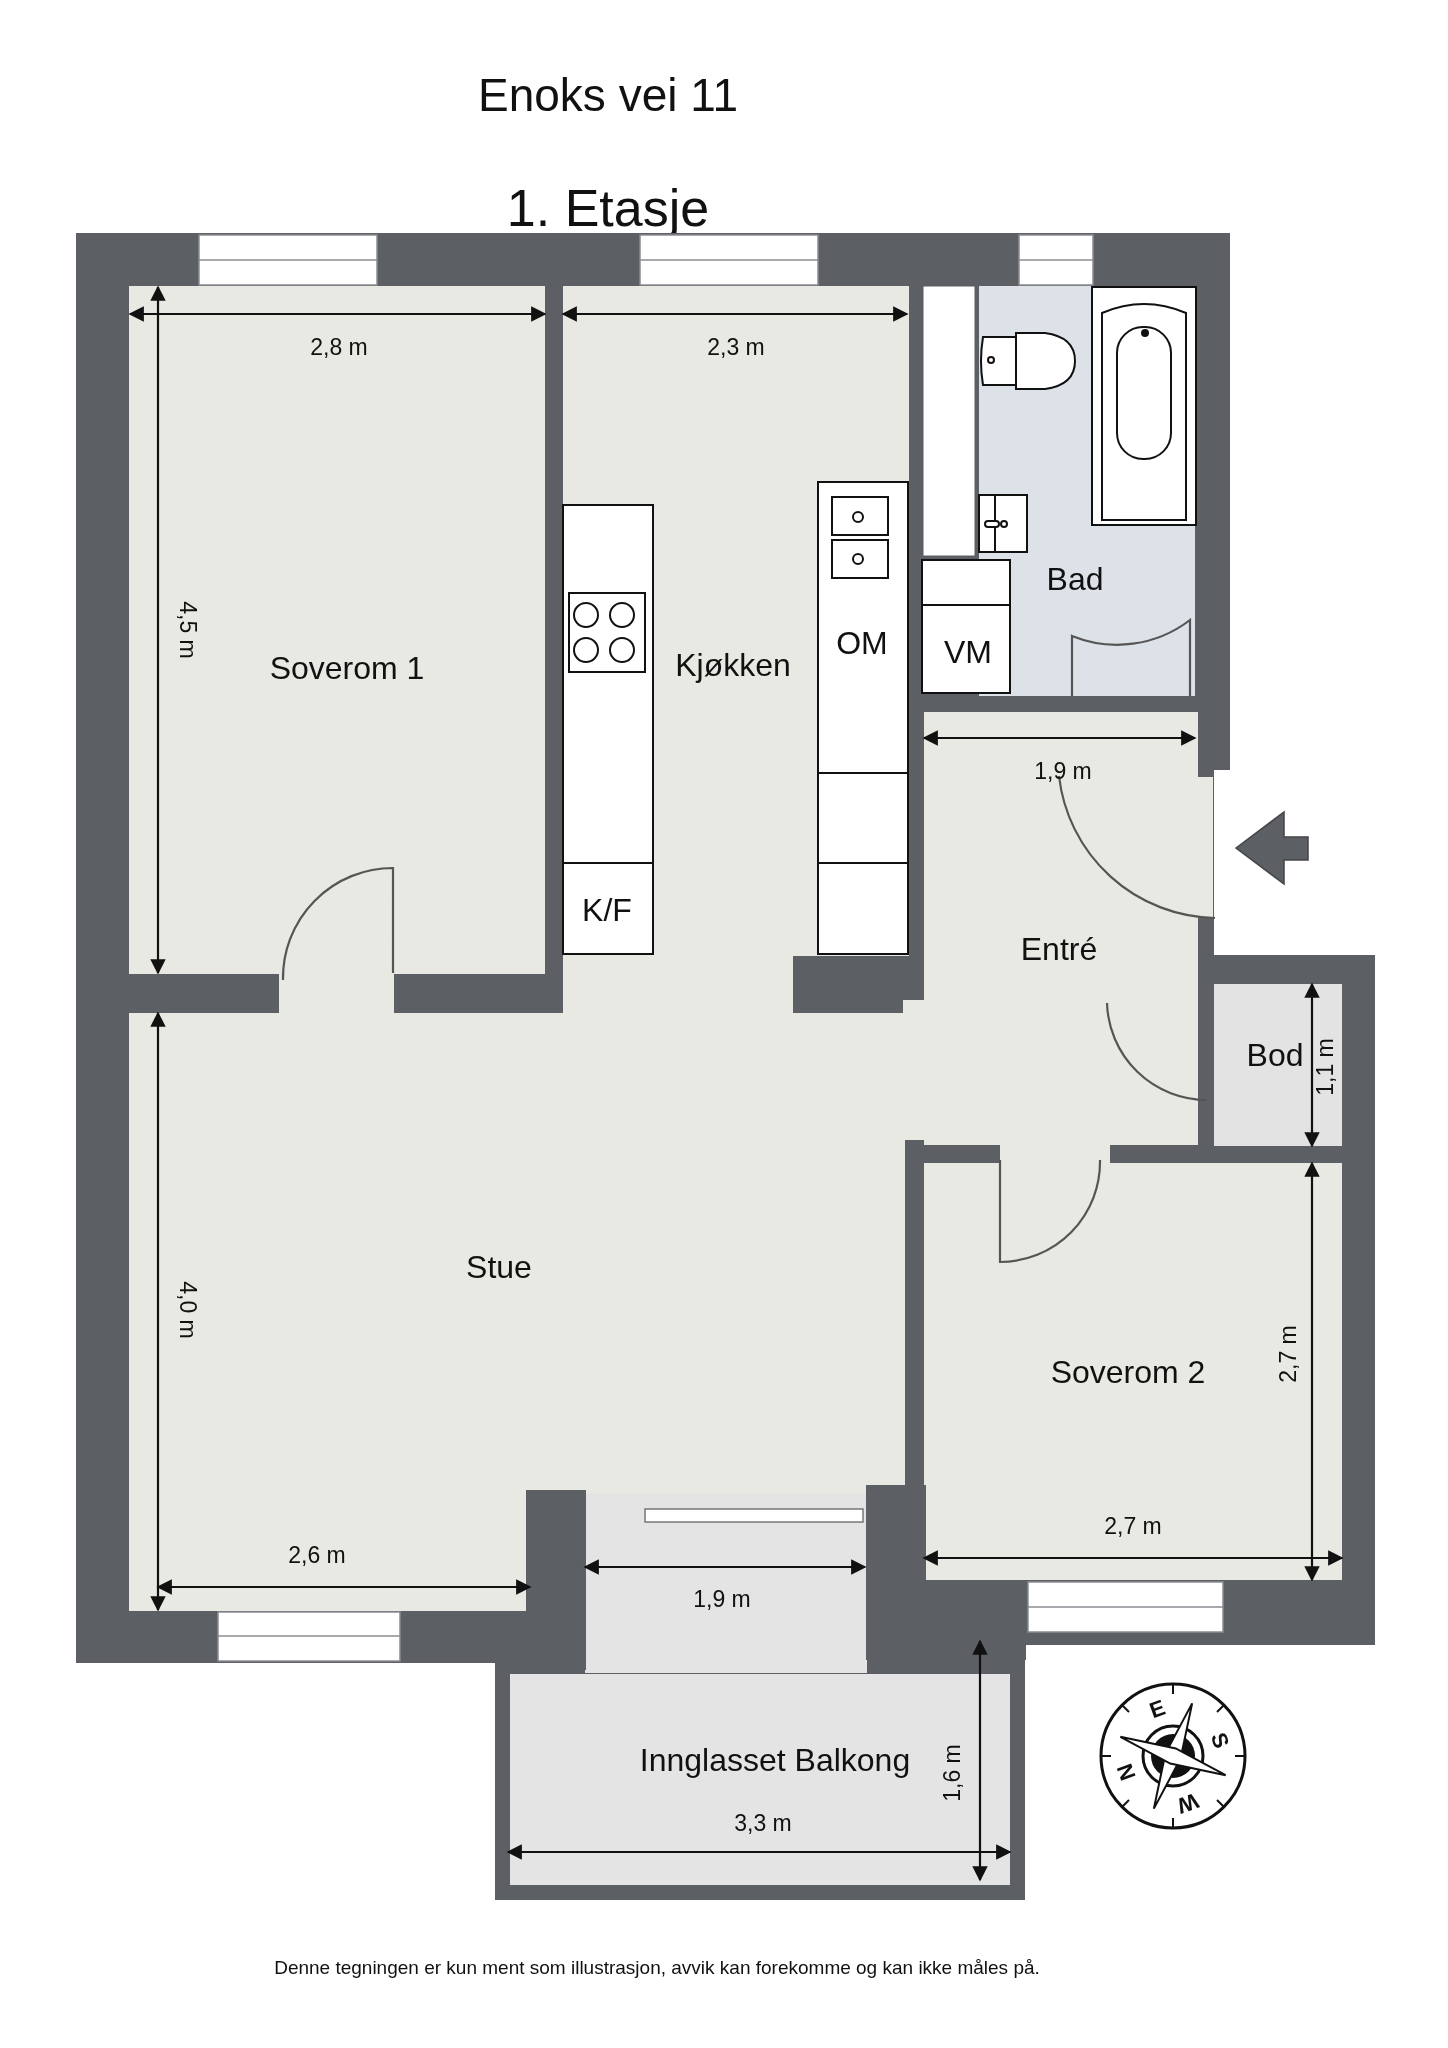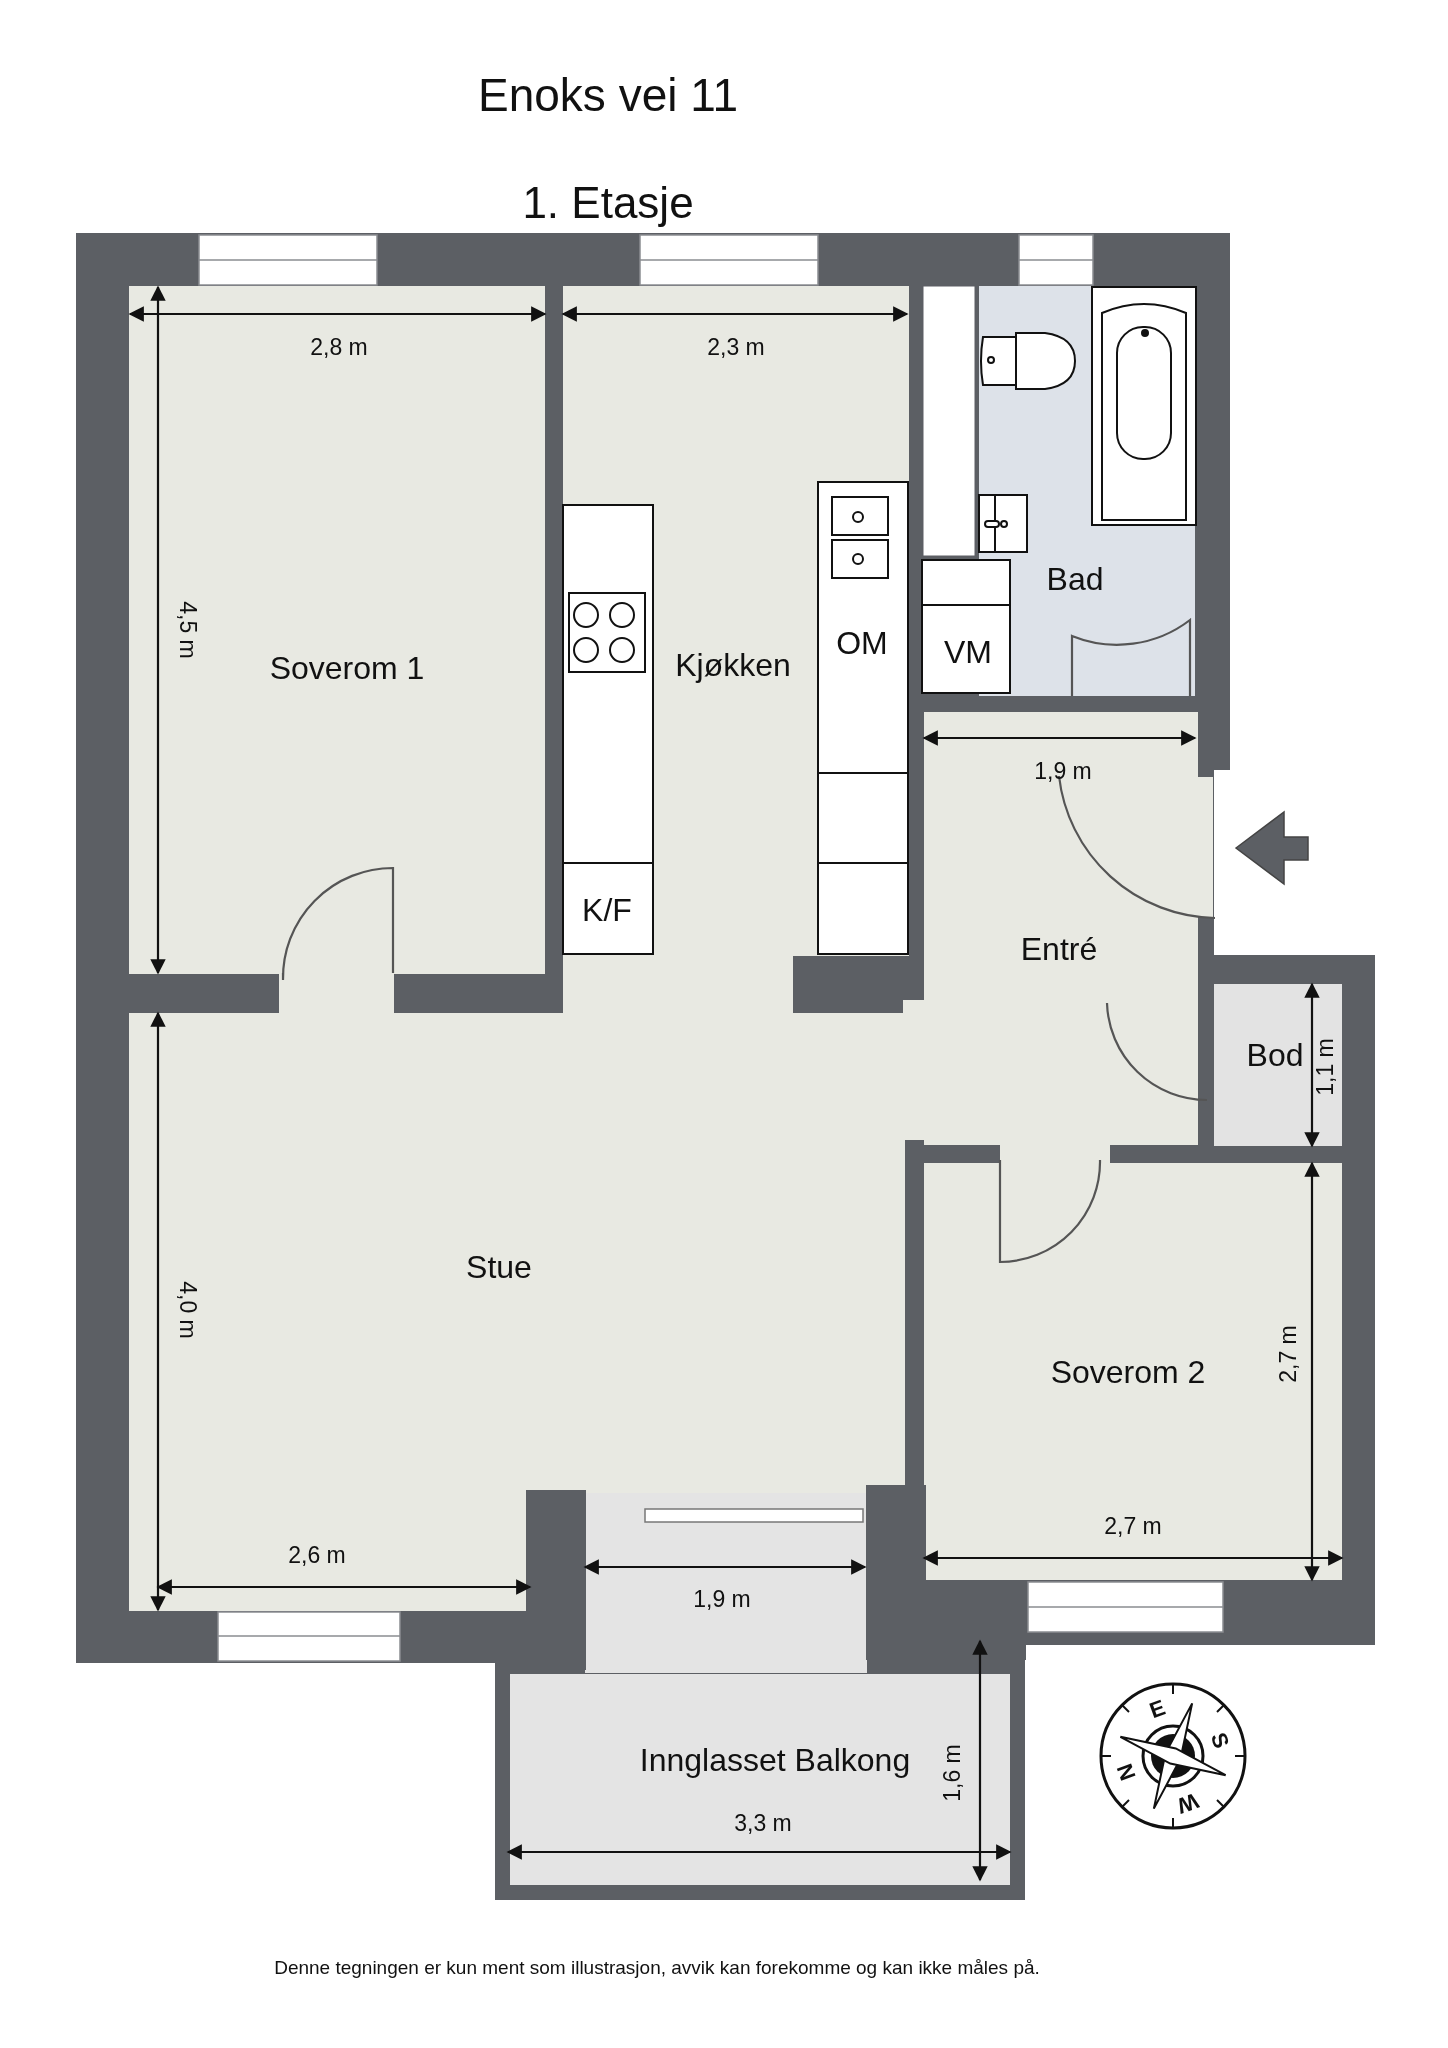--- a/index.html
+++ b/index.html
@@ -1,20 +1,20 @@
 <!DOCTYPE html>
 <html><head>
 <meta charset="utf-8">
 <style>
   html, body { margin: 0; padding: 0; background: #ffffff; }
   body { width: 1448px; height: 2048px; position: relative; overflow: hidden;
          font-family: "Liberation Sans", "DejaVu Sans", sans-serif; color: #111; }
   .title { position: absolute; left: 0; width: 1216px; text-align: center; }
   #main-title { top: 68px; font-size: 46px; }
-  #floor-title { top: 178px; font-size: 44px; }
+  #floor-title { top: 178px; font-size: 52px; }
   #disclaimer { position: absolute; top: 1957px; left: 0; width: 1314px; text-align: center; font-size: 19px; }
   svg#plan { position: absolute; left: 0; top: 0; }
   .lbl { font-family: "Liberation Sans", "DejaVu Sans", sans-serif; fill: #111; }
   .room-lbl { font-size: 32px; }
   .dim-lbl { font-size: 23px; }
   .fix-lbl { font-size: 32px; }
 </style>
 </head>
 <body>
 

